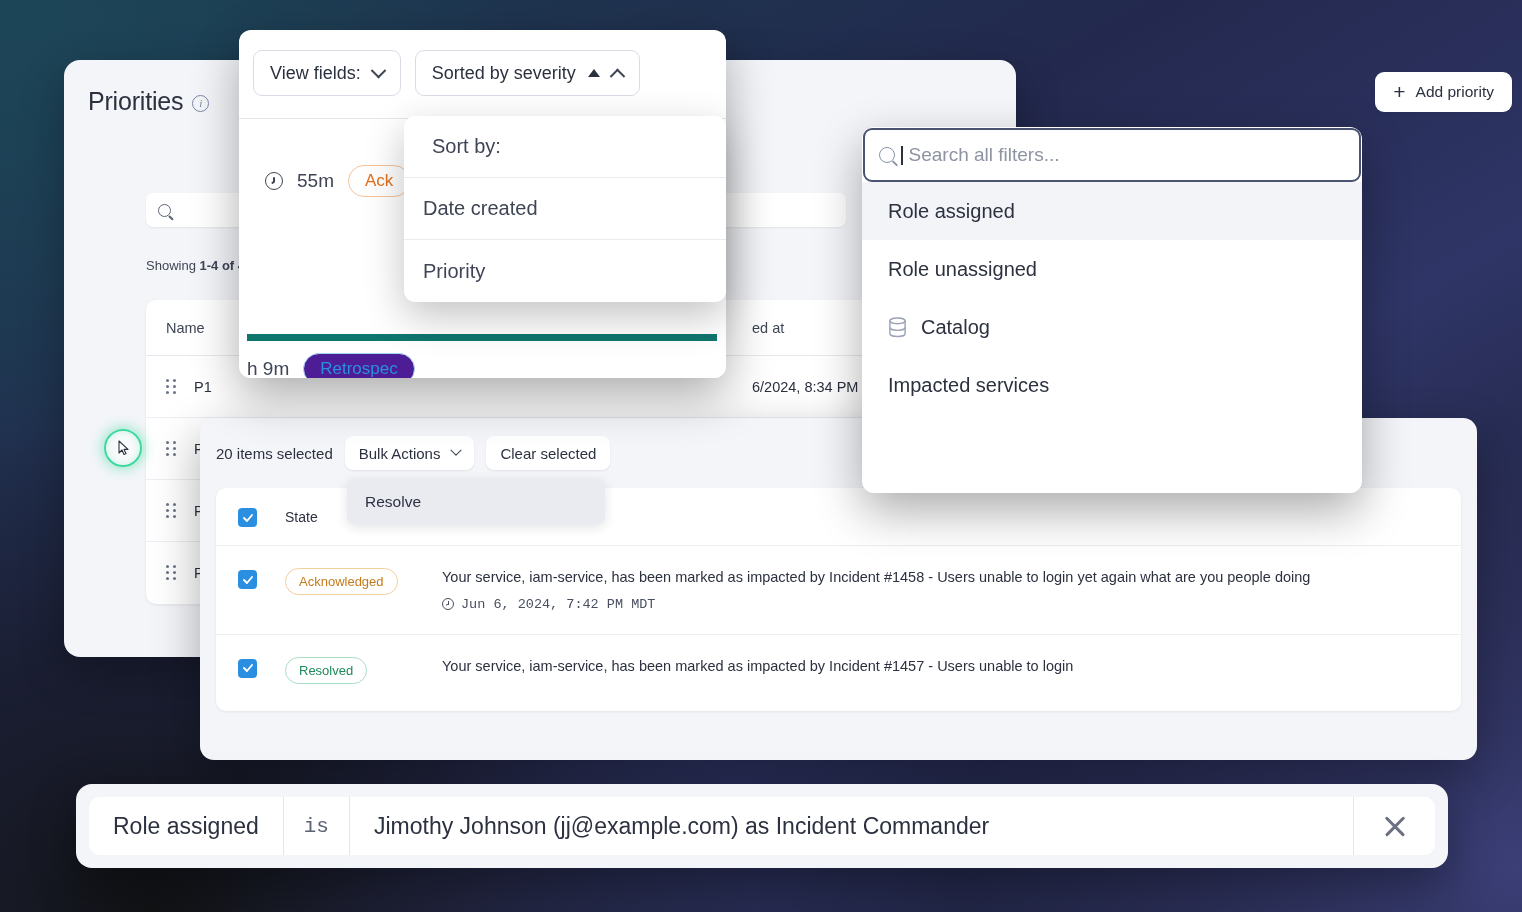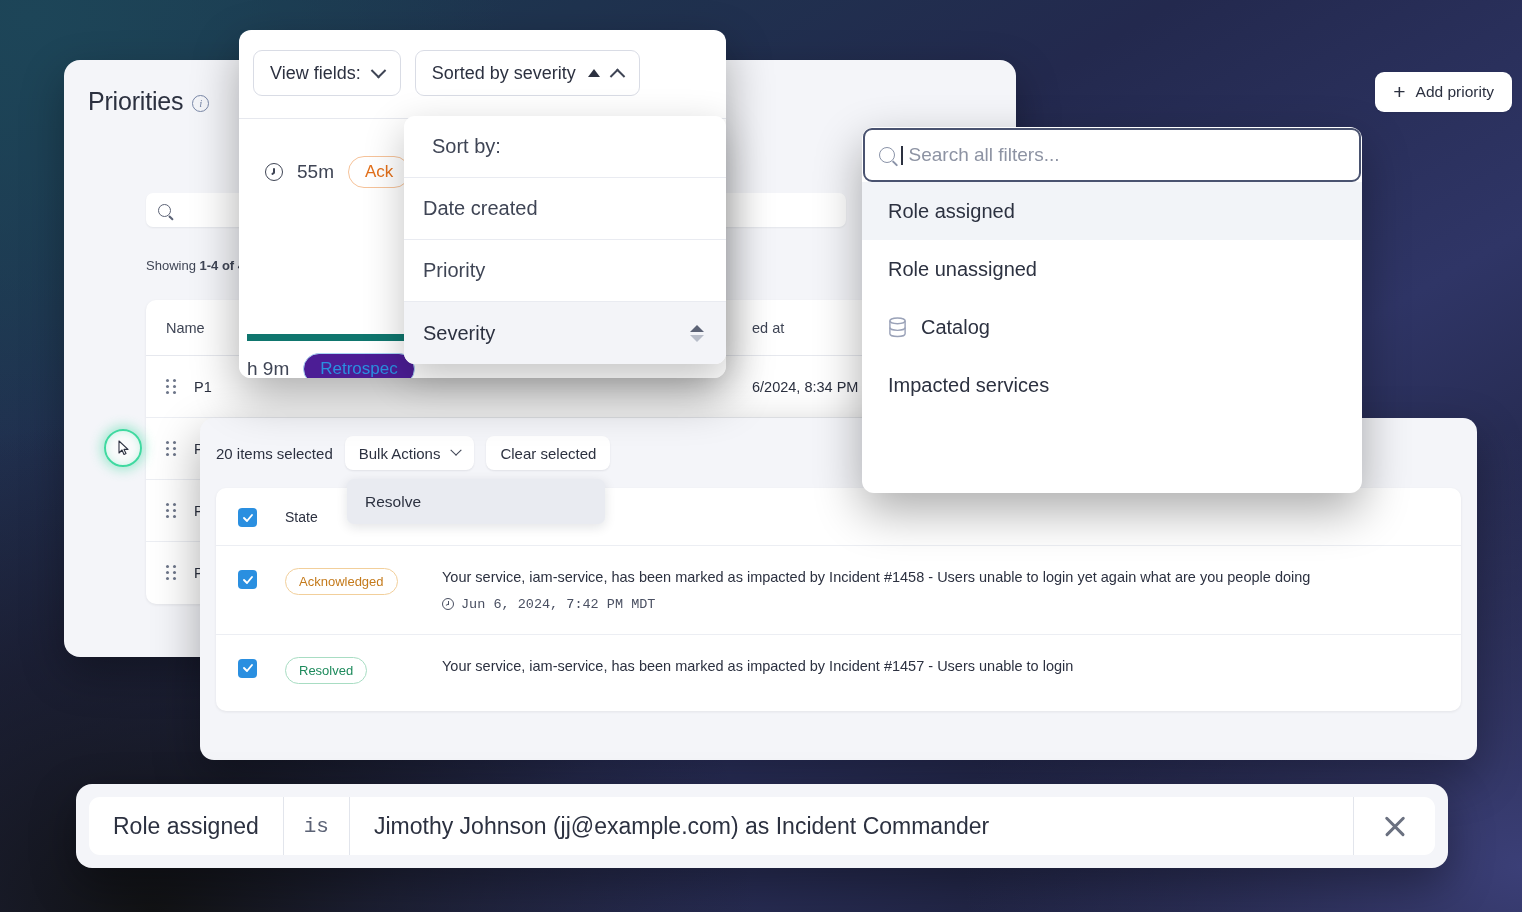--- a/index.html
+++ b/index.html
@@ -254,21 +254,21 @@
   
   #vf-peek {
     position: absolute;
     left: 0; top: 88px;
     width: 487px; height: 260px;
     border-top: 1px solid #e6e8ee;
     background: #fff;
   }
   #vf-peek-row1 {
     position: absolute;
-    left: 26px; top: 37px;
+    left: 26px; top: 46px;
     display: flex; align-items: center; gap: 14px;
     font-size: 19px; color: #3f4555;
   }
   .clock-icon {
     width: 18px; height: 18px;
     border: 1.8px solid #3f4555;
     border-radius: 50%;
     position: relative;
     display: inline-block;
     flex: none;
@@ -694,27 +694,20 @@
   </div>
 </div>
 
 <div id="sortby-menu">
   <div class="sb-item header">Sort by:</div>
   <div class="sb-item">
     <span>Date created</span>
   </div>
   <div class="sb-item">
     <span>Priority</span>
-  </div>
-  <div class="sb-item active">
-    <span>Severity</span>
-    <span class="updown">
-        <span class="u"></span>
-        <span class="d"></span>
-      </span>
   </div>
 </div>
 
 <div class="card" id="filter-panel">
   <div id="filter-search">
     <span class="mag"></span>
     <span class="fs-caret"></span>
     <span class="ph">Search all filters...</span>
   </div>
 

